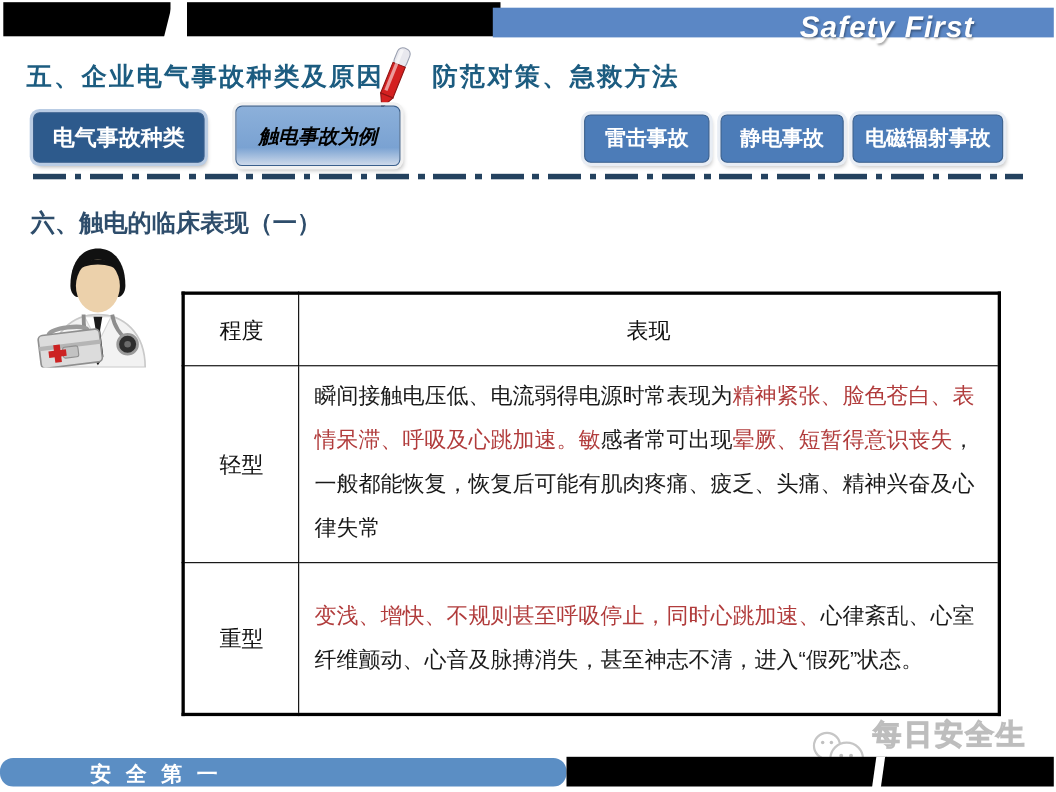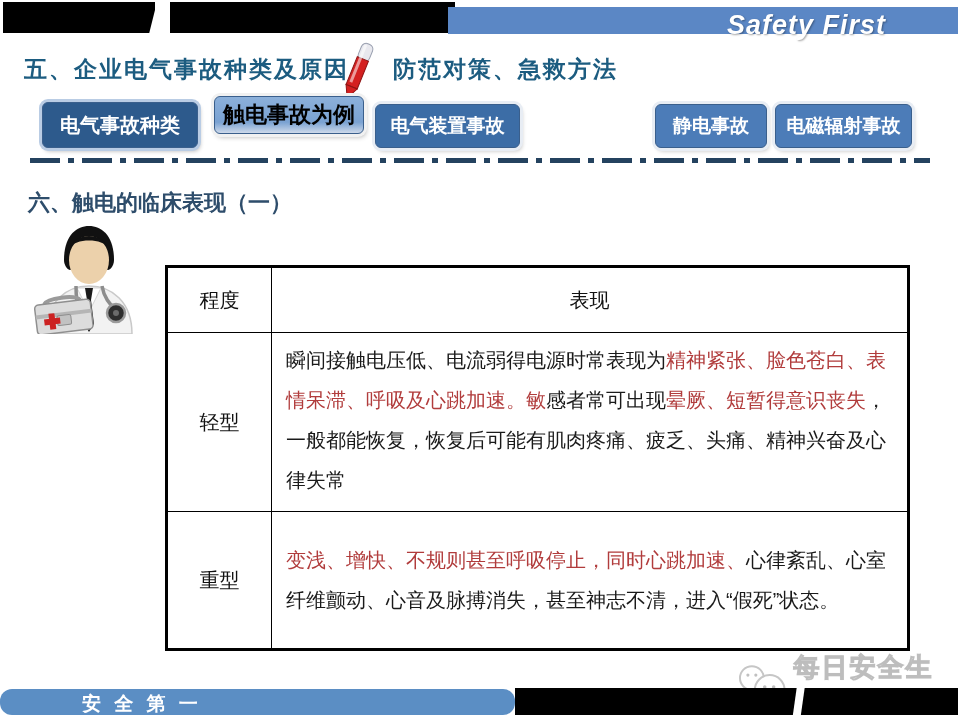--- a/index.html
+++ b/index.html
@@ -21,25 +21,25 @@
     position:absolute;left:24px;top:54px;font-size:23px;font-weight:bold;color:#1c5c80;
     letter-spacing:2px;white-space:nowrap;
   }
   .pen-wrap{position:absolute;left:334px;top:40px;width:48px;height:62px;}
   
   .nav-btn{
     position:absolute;border-radius:6px;display:flex;align-items:center;justify-content:center;
     font-weight:bold;box-shadow:0 0 0 3px #e8edf4,2px 3px 4px rgba(0,0,0,.25);
     border:1px solid #3a5f8c;box-sizing:border-box;cursor:pointer;
   }
-  .btn-dark{left:42px;top:102px;width:156px;height:46px;background:#2d5a8c;color:#fff;font-size:20px;
+  .btn-dark{left:30px;top:102px;width:156px;height:46px;background:#2d5a8c;color:#fff;font-size:20px;
     box-shadow:0 0 0 3px #b9cce4,2px 3px 4px rgba(0,0,0,.3);}
-  .btn-light{left:214px;top:96px;width:150px;height:38px;color:#000;font-size:22px;
+  .btn-light{left:214px;top:96px;width:150px;height:55px;color:#000;font-size:18px;
     background:linear-gradient(180deg,#8cb0da 0%,#7aa2d2 70%,#cdd9ea 100%);
-    box-shadow:0 0 0 3px #f1f1f1,2px 3px 5px rgba(0,0,0,.3);}
+    box-shadow:0 0 0 3px #f1f1f1,2px 3px 5px rgba(0,0,0,.3);font-style:italic;}
   .btn-mid1{left:375px;top:104px;width:145px;height:44px;background:#3c6da6;color:#fff;font-size:19px;}
   .btn-mid2{left:531px;top:104px;width:114px;height:44px;background:#4c7cb8;color:#fff;font-size:19px;}
   .btn-mid3{left:655px;top:104px;width:112px;height:44px;background:#4c7cb8;color:#fff;font-size:19px;}
   .btn-mid4{left:775px;top:104px;width:137px;height:44px;background:#4c7cb8;color:#fff;font-size:19px;}
   
   .dash-line{
     position:absolute;left:30px;top:158px;width:900px;height:5px;
     background:repeating-linear-gradient(90deg,
       #24425f 0px,#24425f 30px,transparent 30px,transparent 38px,
       #24425f 38px,#24425f 44px,transparent 44px,transparent 52px);
@@ -98,22 +98,22 @@
       </g>
     </svg>
   </div>
 
   <div class="nav-btn btn-dark">
       <span>电气事故种类</span>
     </div>
   <div class="nav-btn btn-light">
       <span>触电事故为例</span>
     </div>
-  <div class="nav-btn btn-mid1">
-      <span>电气装置事故</span>
+  <div class="nav-btn btn-mid2">
+      <span>雷击事故</span>
     </div>
   <div class="nav-btn btn-mid3">
       <span>静电事故</span>
     </div>
   <div class="nav-btn btn-mid4">
       <span>电磁辐射事故</span>
     </div>
 
   <div class="dash-line"></div>
 

